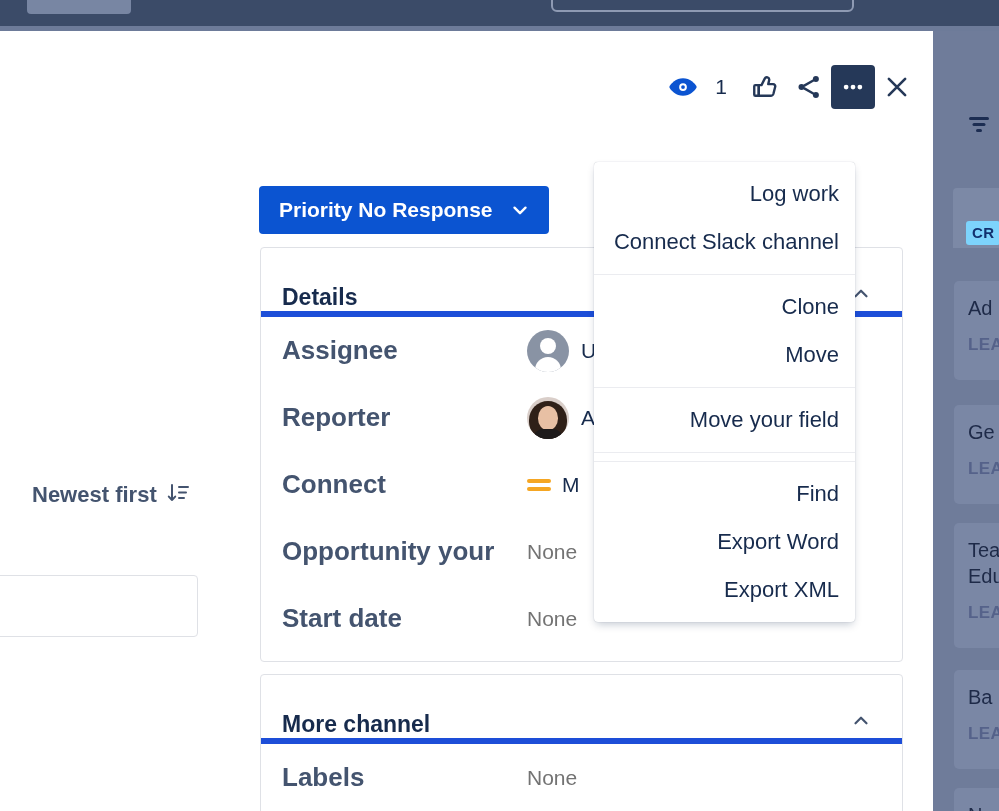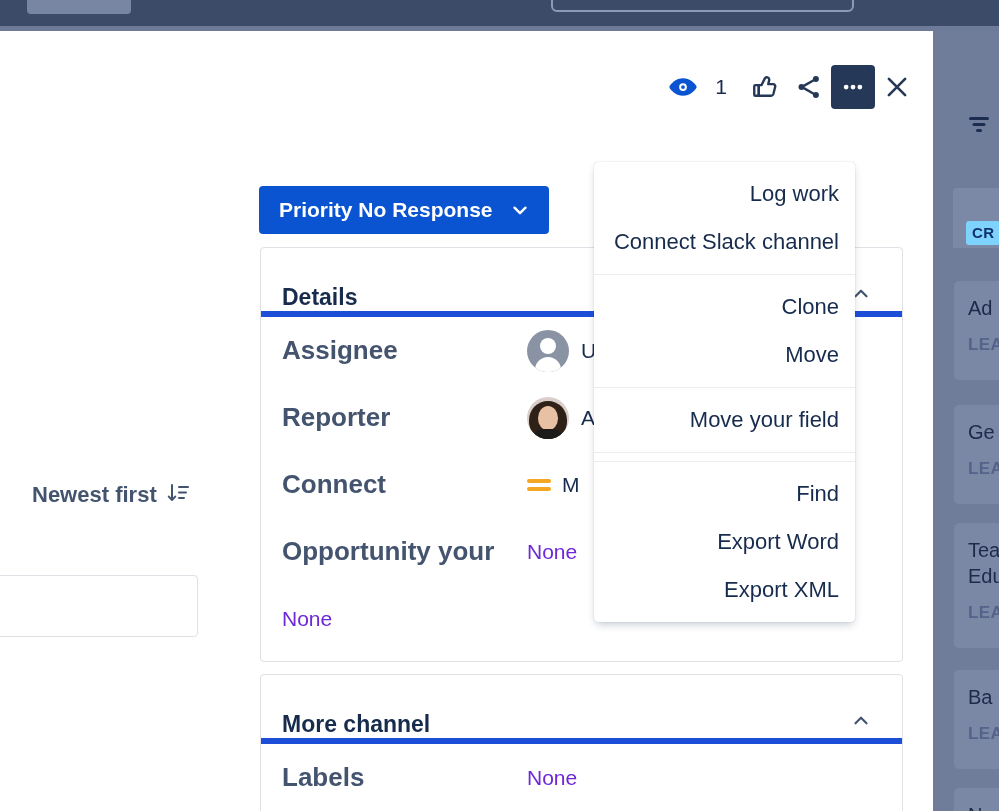--- a/index.html
+++ b/index.html
@@ -256,21 +256,21 @@
     flex: none;
   }
   .field-value {
     font-size: 21px;
     color: #172b4d;
     display: flex;
     align-items: center;
     white-space: nowrap;
   }
   .field-value.none {
-    color: #6d28d9;
+    color: #737373;
   }
   .avatar {
     width: 42px;
     height: 42px;
     border-radius: 50%;
     margin-right: 12px;
     flex: none;
     overflow: hidden;
     position: relative;
   }
@@ -548,20 +548,21 @@
           <span>M</span>
         </span>
       </div>
 
       <div class="field-row">
         <span class="field-label">Opportunity your</span>
         <span class="field-value none">None</span>
       </div>
 
       <div class="field-row">
+        <span class="field-label">Start date</span>
         <span class="field-value none">None</span>
       </div>
     </section>
 
     <section class="panel" id="morefields-panel">
       <div class="panel-head">
         <span class="panel-title">More channel</span>
         <button class="collapse-btn">
           <svg width="22" height="22" viewBox="0 0 24 24" fill="none" stroke="#44546f" stroke-width="2.4" stroke-linecap="round" stroke-linejoin="round">
             <path d="M6 14.5 12 8.5 18 14.5"></path>

